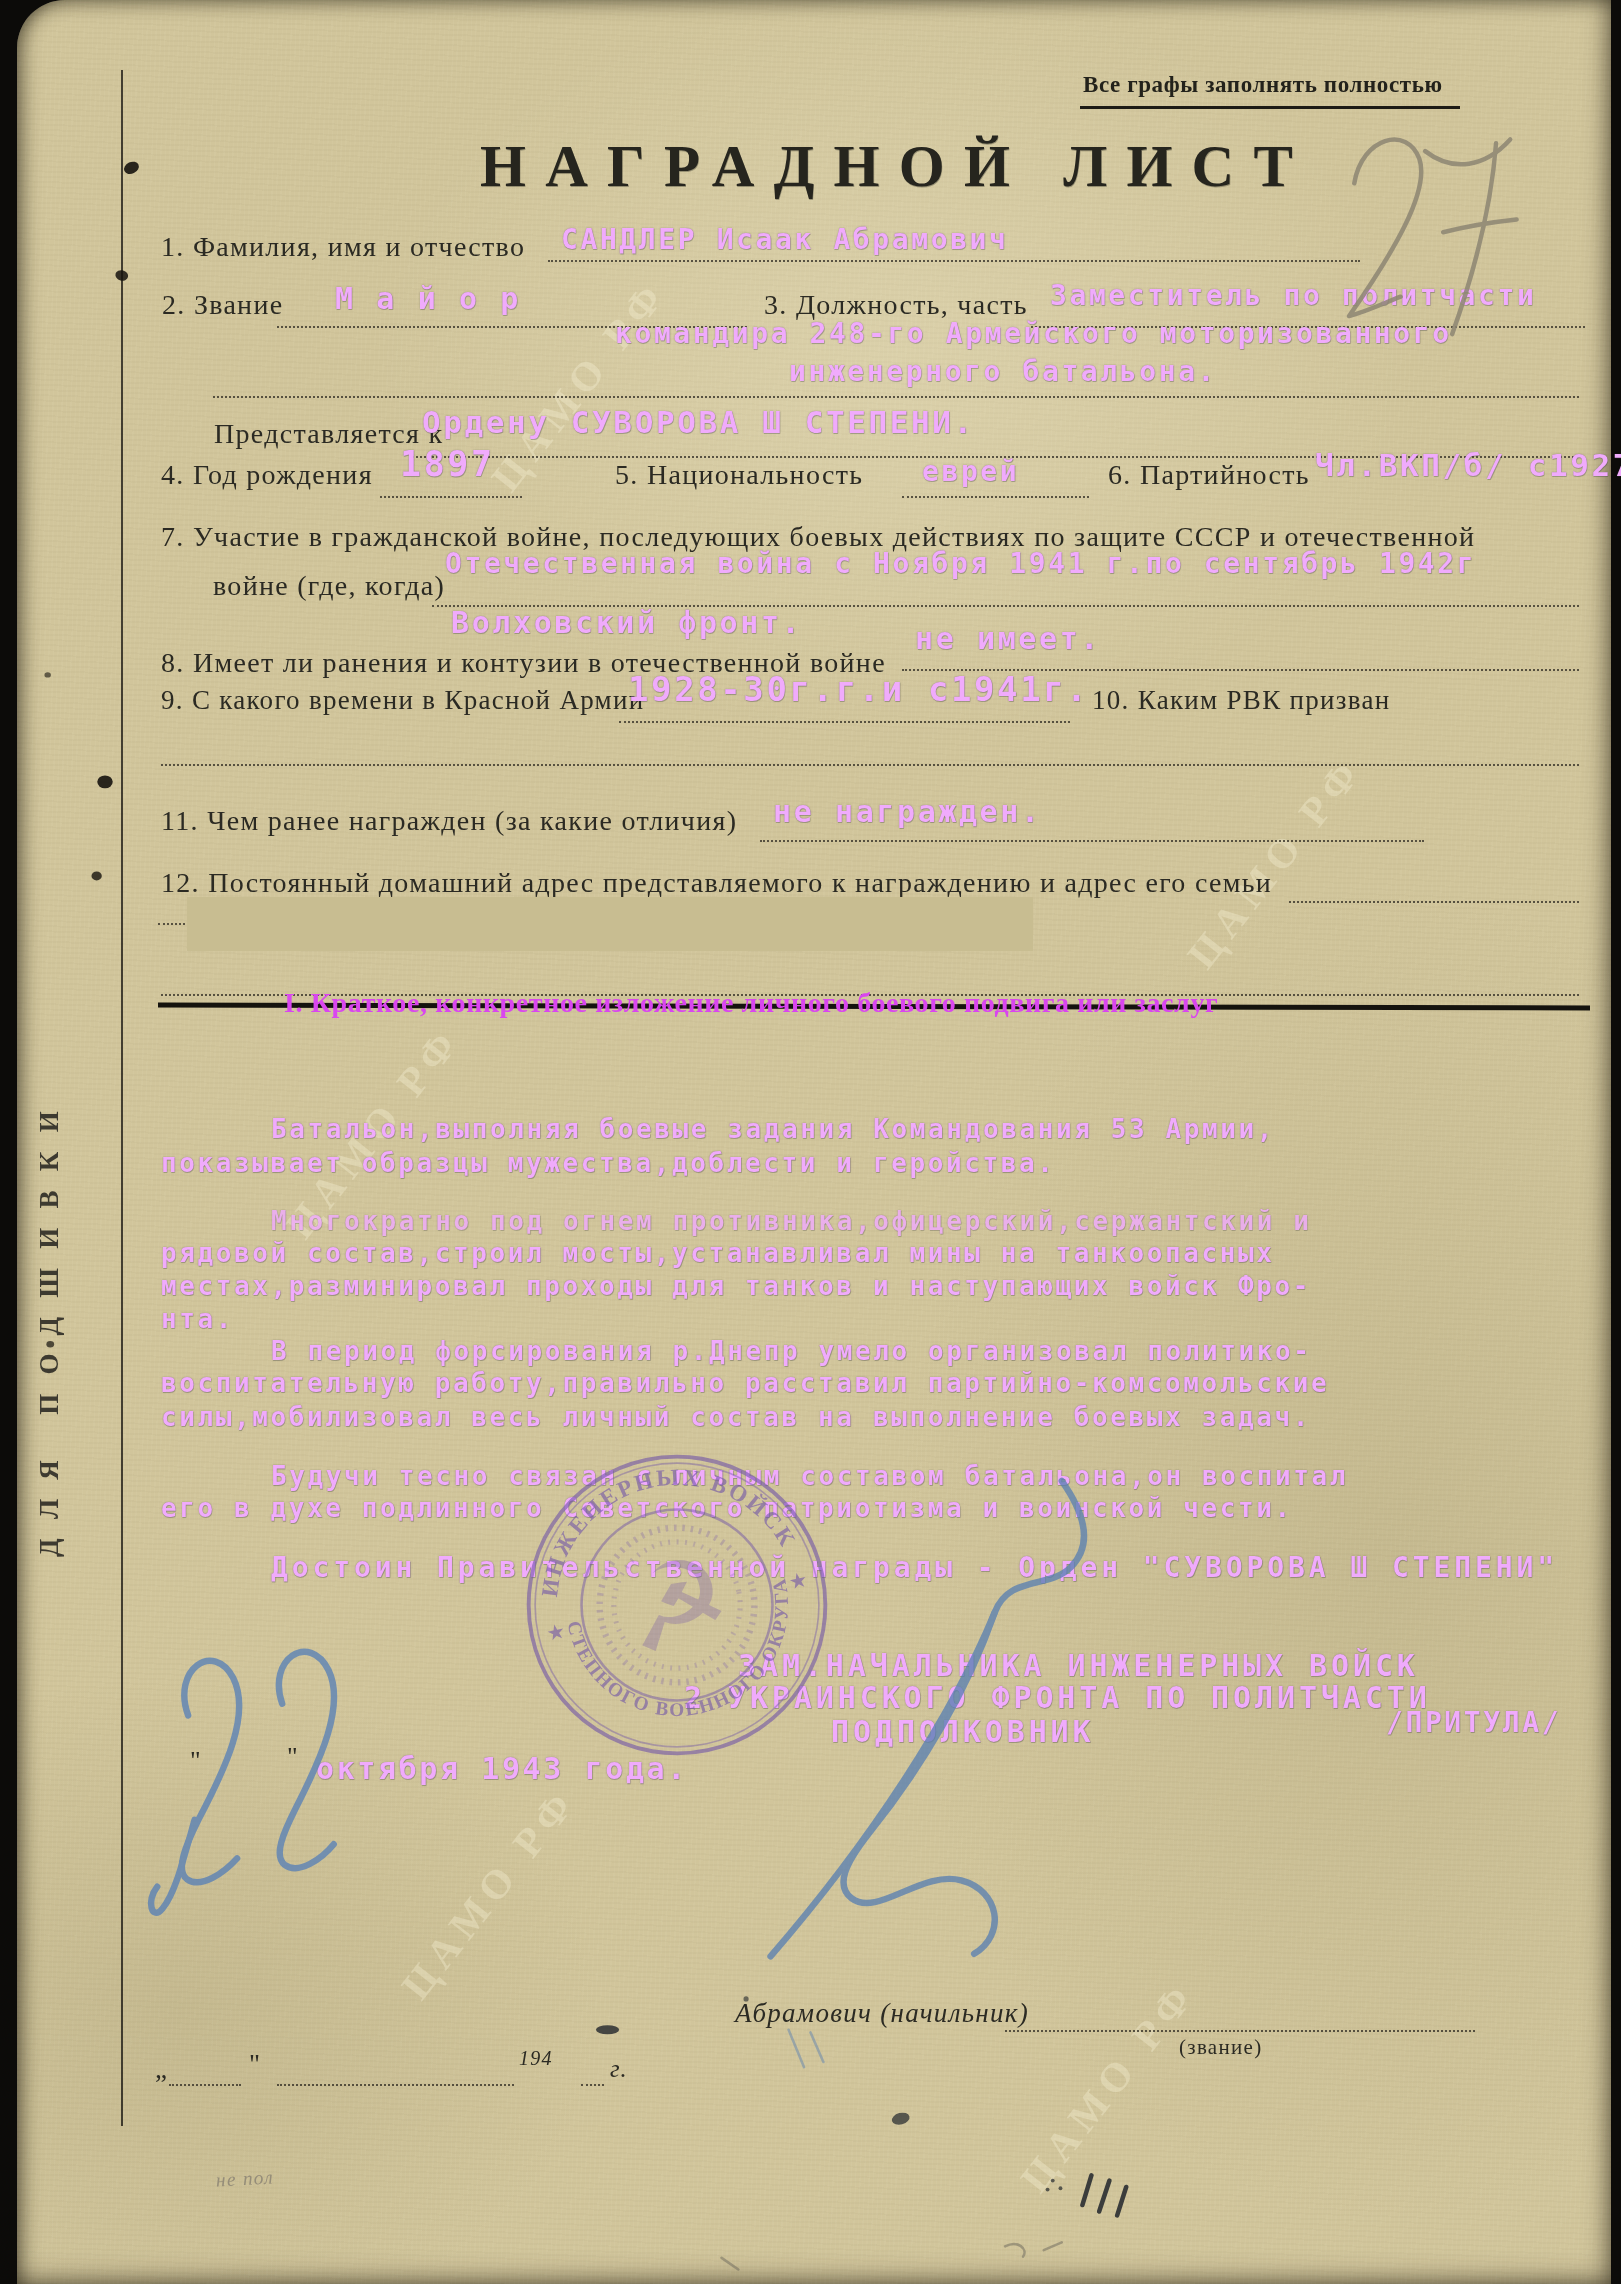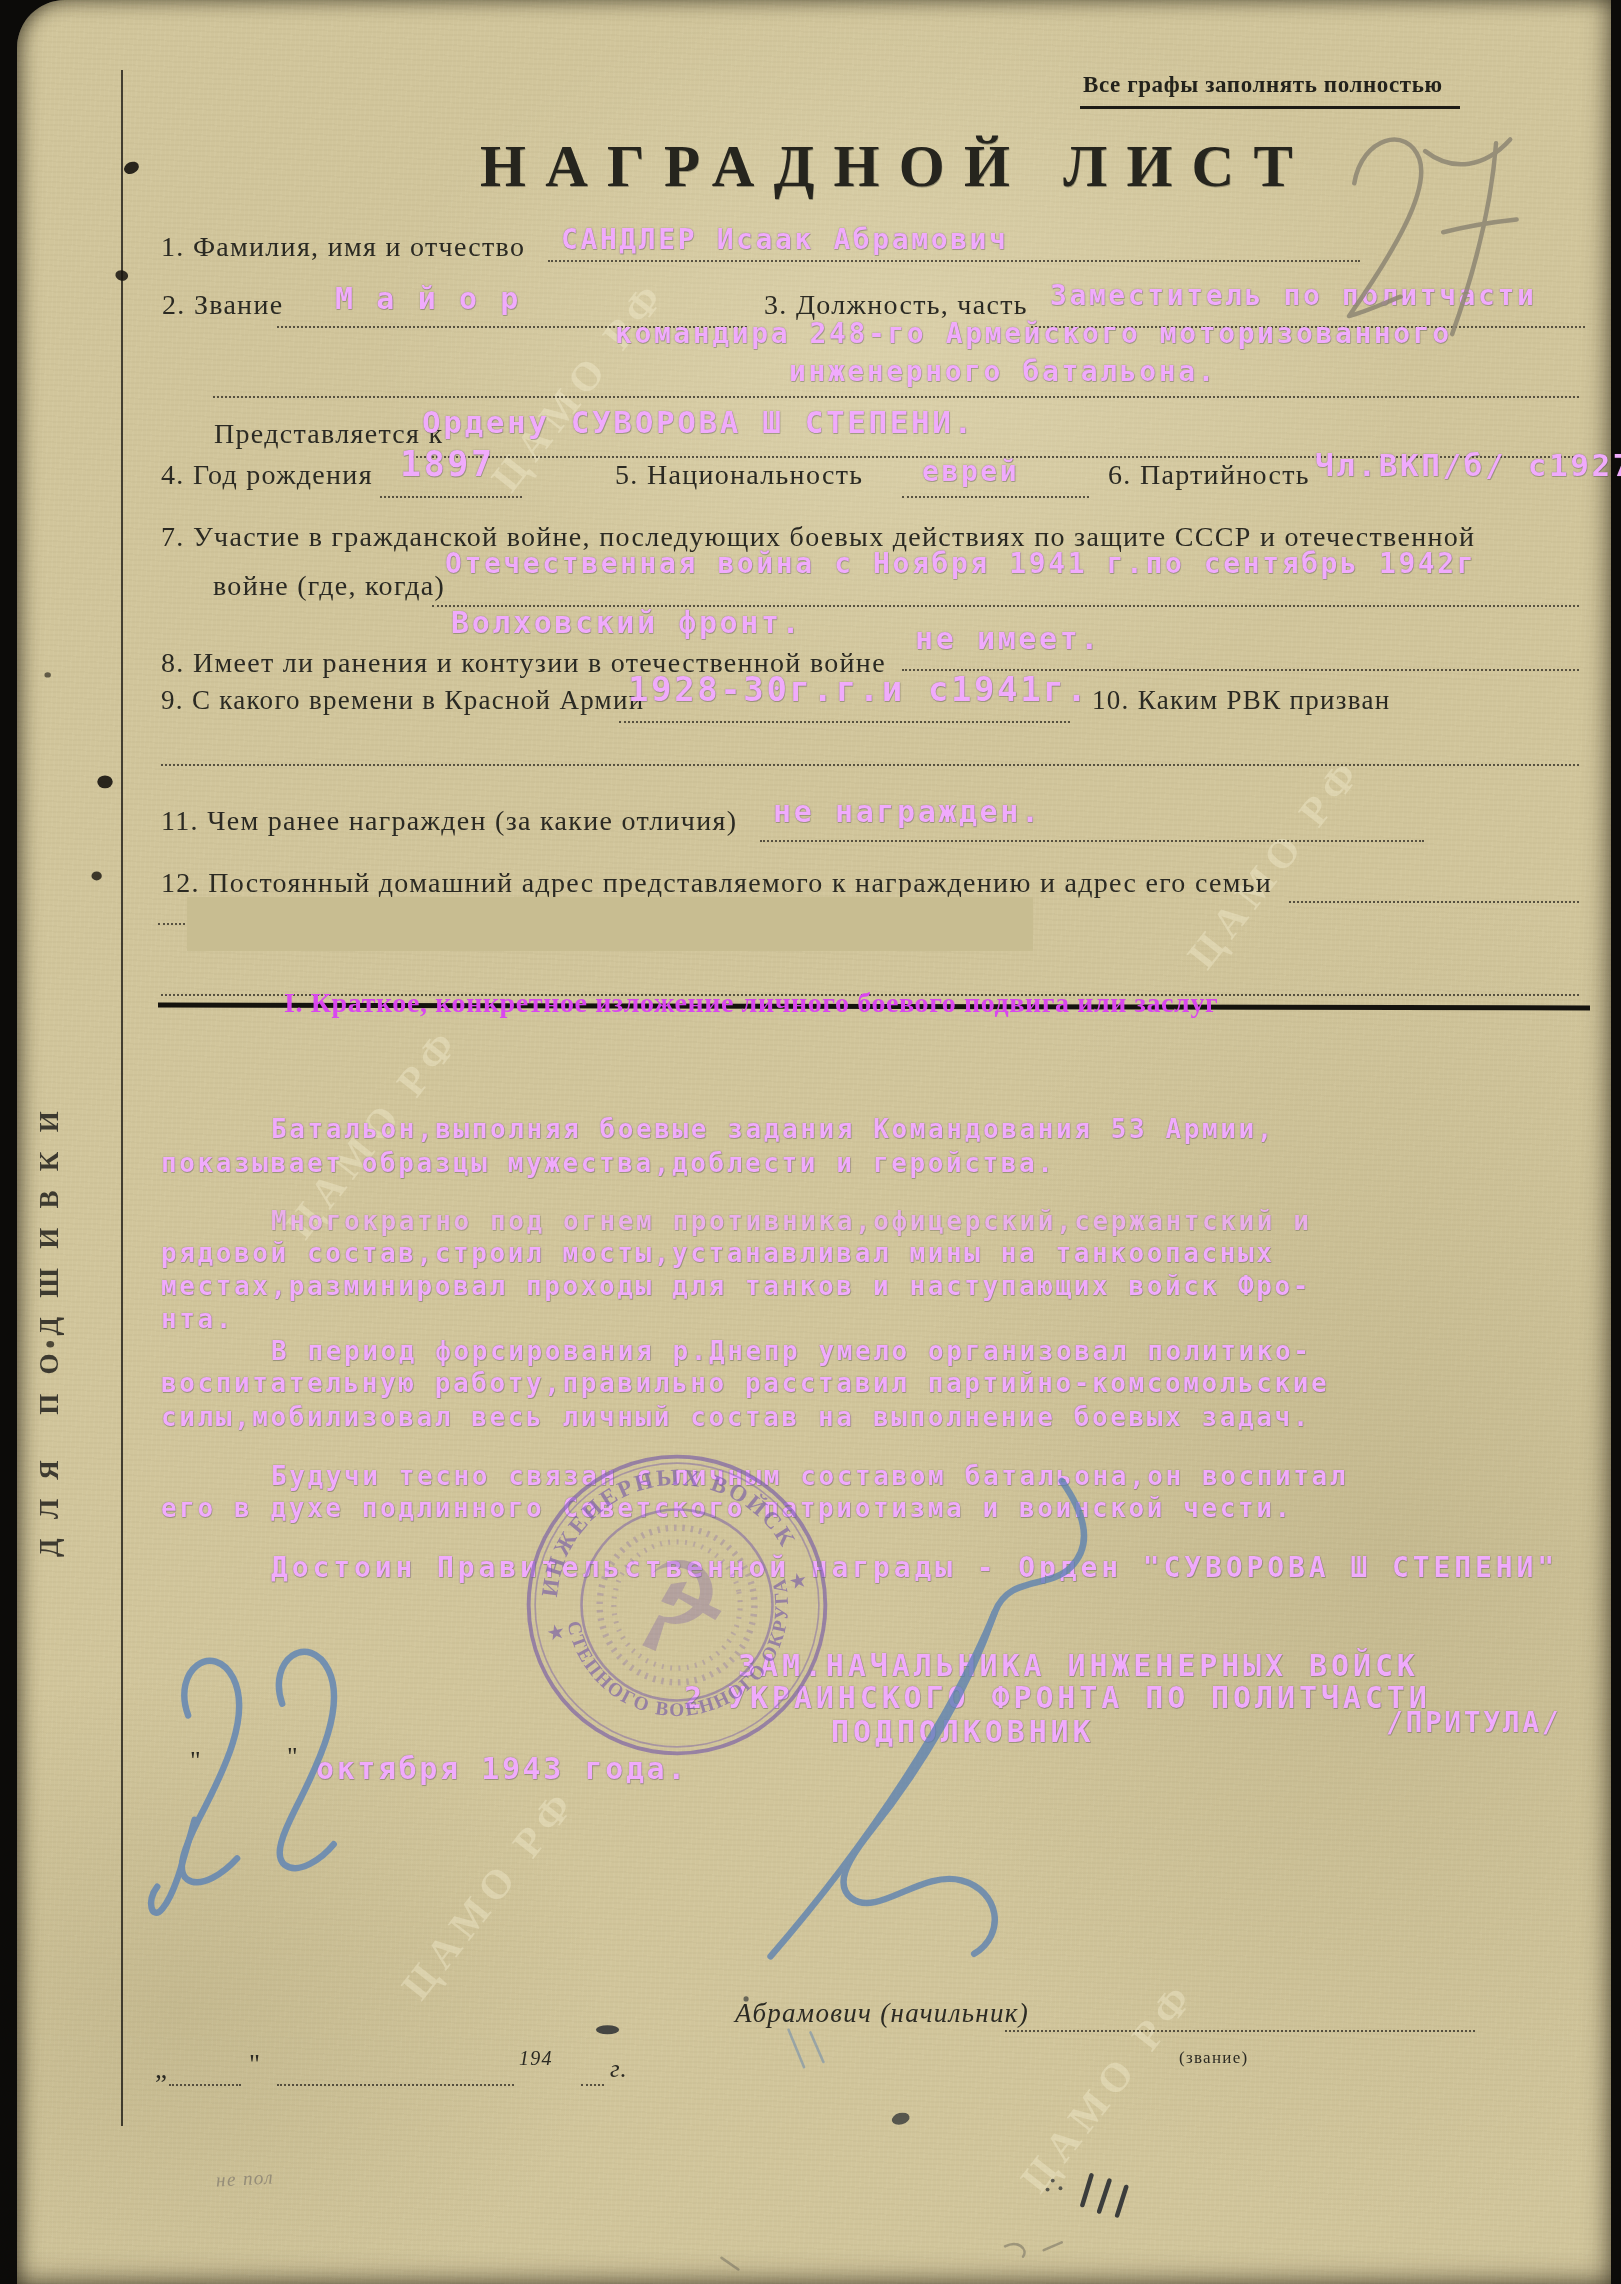--- a/index.html
+++ b/index.html
@@ -137,21 +137,21 @@
   <div class="typed" style="left:738px;top:1651px;font-size:30px;letter-spacing:3.9px;">ЗАМ.НАЧАЛЬНИКА ИНЖЕНЕРНЫХ ВОЙСК</div>
   <div class="typed" style="left:684px;top:1683px;font-size:30px;letter-spacing:3.9px;">2 УКРАИНСКОГО ФРОНТА ПО ПОЛИТЧАСТИ</div>
   <div class="typed" style="left:831px;top:1717px;font-size:30px;letter-spacing:3.9px;">ПОДПОЛКОВНИК</div>
   <div class="typed" style="left:1386px;top:1709px;font-size:28px;">/ПРИТУЛА/</div>
   <div class="lbl" style="left:190px;top:1748px;font-size:26px;">"</div>
   <div class="lbl" style="left:287px;top:1744px;font-size:26px;">"</div>
   <div class="typed" style="left:316px;top:1754px;font-size:30px;">октября 1943 года.</div>
 
   <div class="lbl italic" style="left:735px;top:2000px;font-size:27px;">Абрамович (начильник)</div>
   <div class="dots" style="left:1005px;top:2030px;width:470px;"></div>
-  <div class="lbl" style="left:1179px;top:2037px;font-size:17px;margin-top:12px;">(звание)</div>
+  <div class="lbl" style="left:1179px;top:2037px;font-size:21px;">(звание)</div>
 
   <div class="lbl" style="left:155px;top:2056px;font-size:27px;">„</div>
   <div class="dots" style="left:169px;top:2084px;width:72px;"></div>
   <div class="lbl" style="left:249px;top:2051px;font-size:27px;">"</div>
   <div class="dots" style="left:277px;top:2084px;width:237px;"></div>
   <div class="lbl italic" style="left:519px;top:2048px;font-size:20px;">194</div>
   <div class="dots" style="left:581px;top:2084px;width:23px;"></div>
   <div class="lbl italic" style="left:610px;top:2057px;font-size:24.5px;">г.</div>
 
   <div class="lbl italic" style="left:216px;top:2169px;font-size:19.3px;color:#958d79;transform:rotate(-3deg);">не пол</div>

